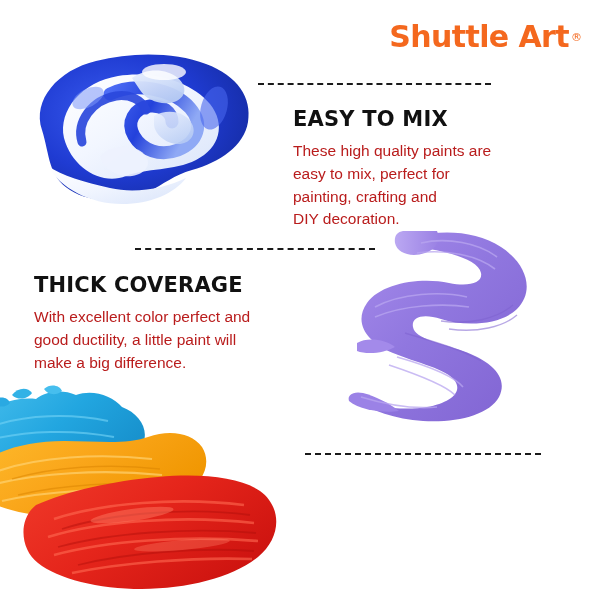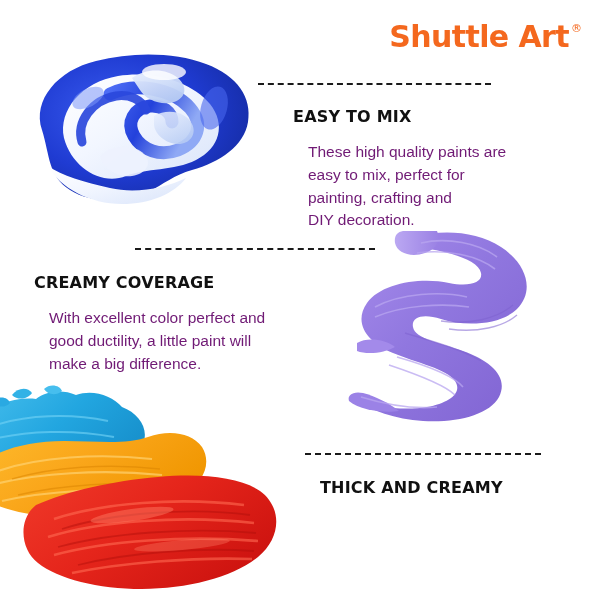--- a/index.html
+++ b/index.html
@@ -19,21 +19,21 @@
     background: #ffffff;
     overflow: hidden;
   }
 
   
   .brand {
     position: absolute;
     top: 22px;
     right: 18px;
     display: flex;
-    align-items: flex-start;
+    align-items: center;
     line-height: 1;
   }
   .brand-text {
     font-family: "DejaVu Sans", sans-serif;
     font-weight: bold;
     font-size: 30px;
     letter-spacing: -0.6px;
     color: #F4681E;
   }
   .brand-reg {
@@ -52,32 +52,32 @@
   }
   .dash-1 { left: 258px; top: 83px;  width: 233px; }
   .dash-2 { left: 135px; top: 248px; width: 240px; }
   .dash-3 { left: 305px; top: 453px; width: 236px; }
 
   
   .feature { position: absolute; }
   .feature-title {
     font-family: "DejaVu Sans", sans-serif;
     font-weight: bold;
-    font-size: 16px;
+    font-size: 21px;
     letter-spacing: 0.2px;
     color: #111111;
     margin: 0 0 9px 0;
     white-space: nowrap;
   }
   .feature-body {
     font-family: "Liberation Sans", sans-serif;
     font-size: 15.5px;
     line-height: 1.47;
-    color: #701a75;
-    margin: 15px;
+    color: #b91c1c;
+    margin: 0;
     white-space: pre-line;
   }
   .feature-1 { left: 293px; top: 107px; width: 260px; }
   .feature-2 { left: 34px;  top: 273px; width: 275px; }
   .feature-3 { left: 320px; top: 478px; width: 270px; }
 
   
   .art { position: absolute; pointer-events: none; }
   .blob-blue {
     left: 14px; top: 38px;
@@ -256,21 +256,21 @@
         <path d="M96 96 C124 100, 152 94, 168 80"></path>
         <path d="M104 104 C132 108, 158 102, 172 90"></path>
         <path d="M60 108 C86 116, 116 124, 136 136"></path>
       </g>
     </svg>
   </div>
 
   <div class="dash-rule dash-2"></div>
 
   <div class="feature feature-2">
-    <h2 class="feature-title">CREAMY COVERAGE</h2>
+    <h2 class="feature-title">THICK COVERAGE</h2>
     <p class="feature-body">With excellent color perfect and
 good ductility, a little paint will
 make a big difference.</p>
   </div>
 
   <div class="art smear-tri">
     <svg width="300" height="215" viewBox="0 0 300 215" xmlns="http://www.w3.org/2000/svg">
       <defs>
         <linearGradient id="gCyan" x1="0" y1="0" x2="1" y2="0.5">
           <stop offset="0%" stop-color="#45BDEC"></stop>
@@ -345,16 +345,15 @@
       </g>
 
       <ellipse cx="140" cy="130" rx="42" ry="6" fill="#FF8068" opacity="0.45" transform="rotate(-8 140 130)"></ellipse>
       <ellipse cx="190" cy="160" rx="48" ry="5" fill="#FF8068" opacity="0.35" transform="rotate(-5 190 160)"></ellipse>
     </svg>
   </div>
 
   <div class="dash-rule dash-3"></div>
 
   <div class="feature feature-3">
-    <h2 class="feature-title">THICK AND CREAMY</h2>
   </div>
 
 </div>
 
 </body></html>

